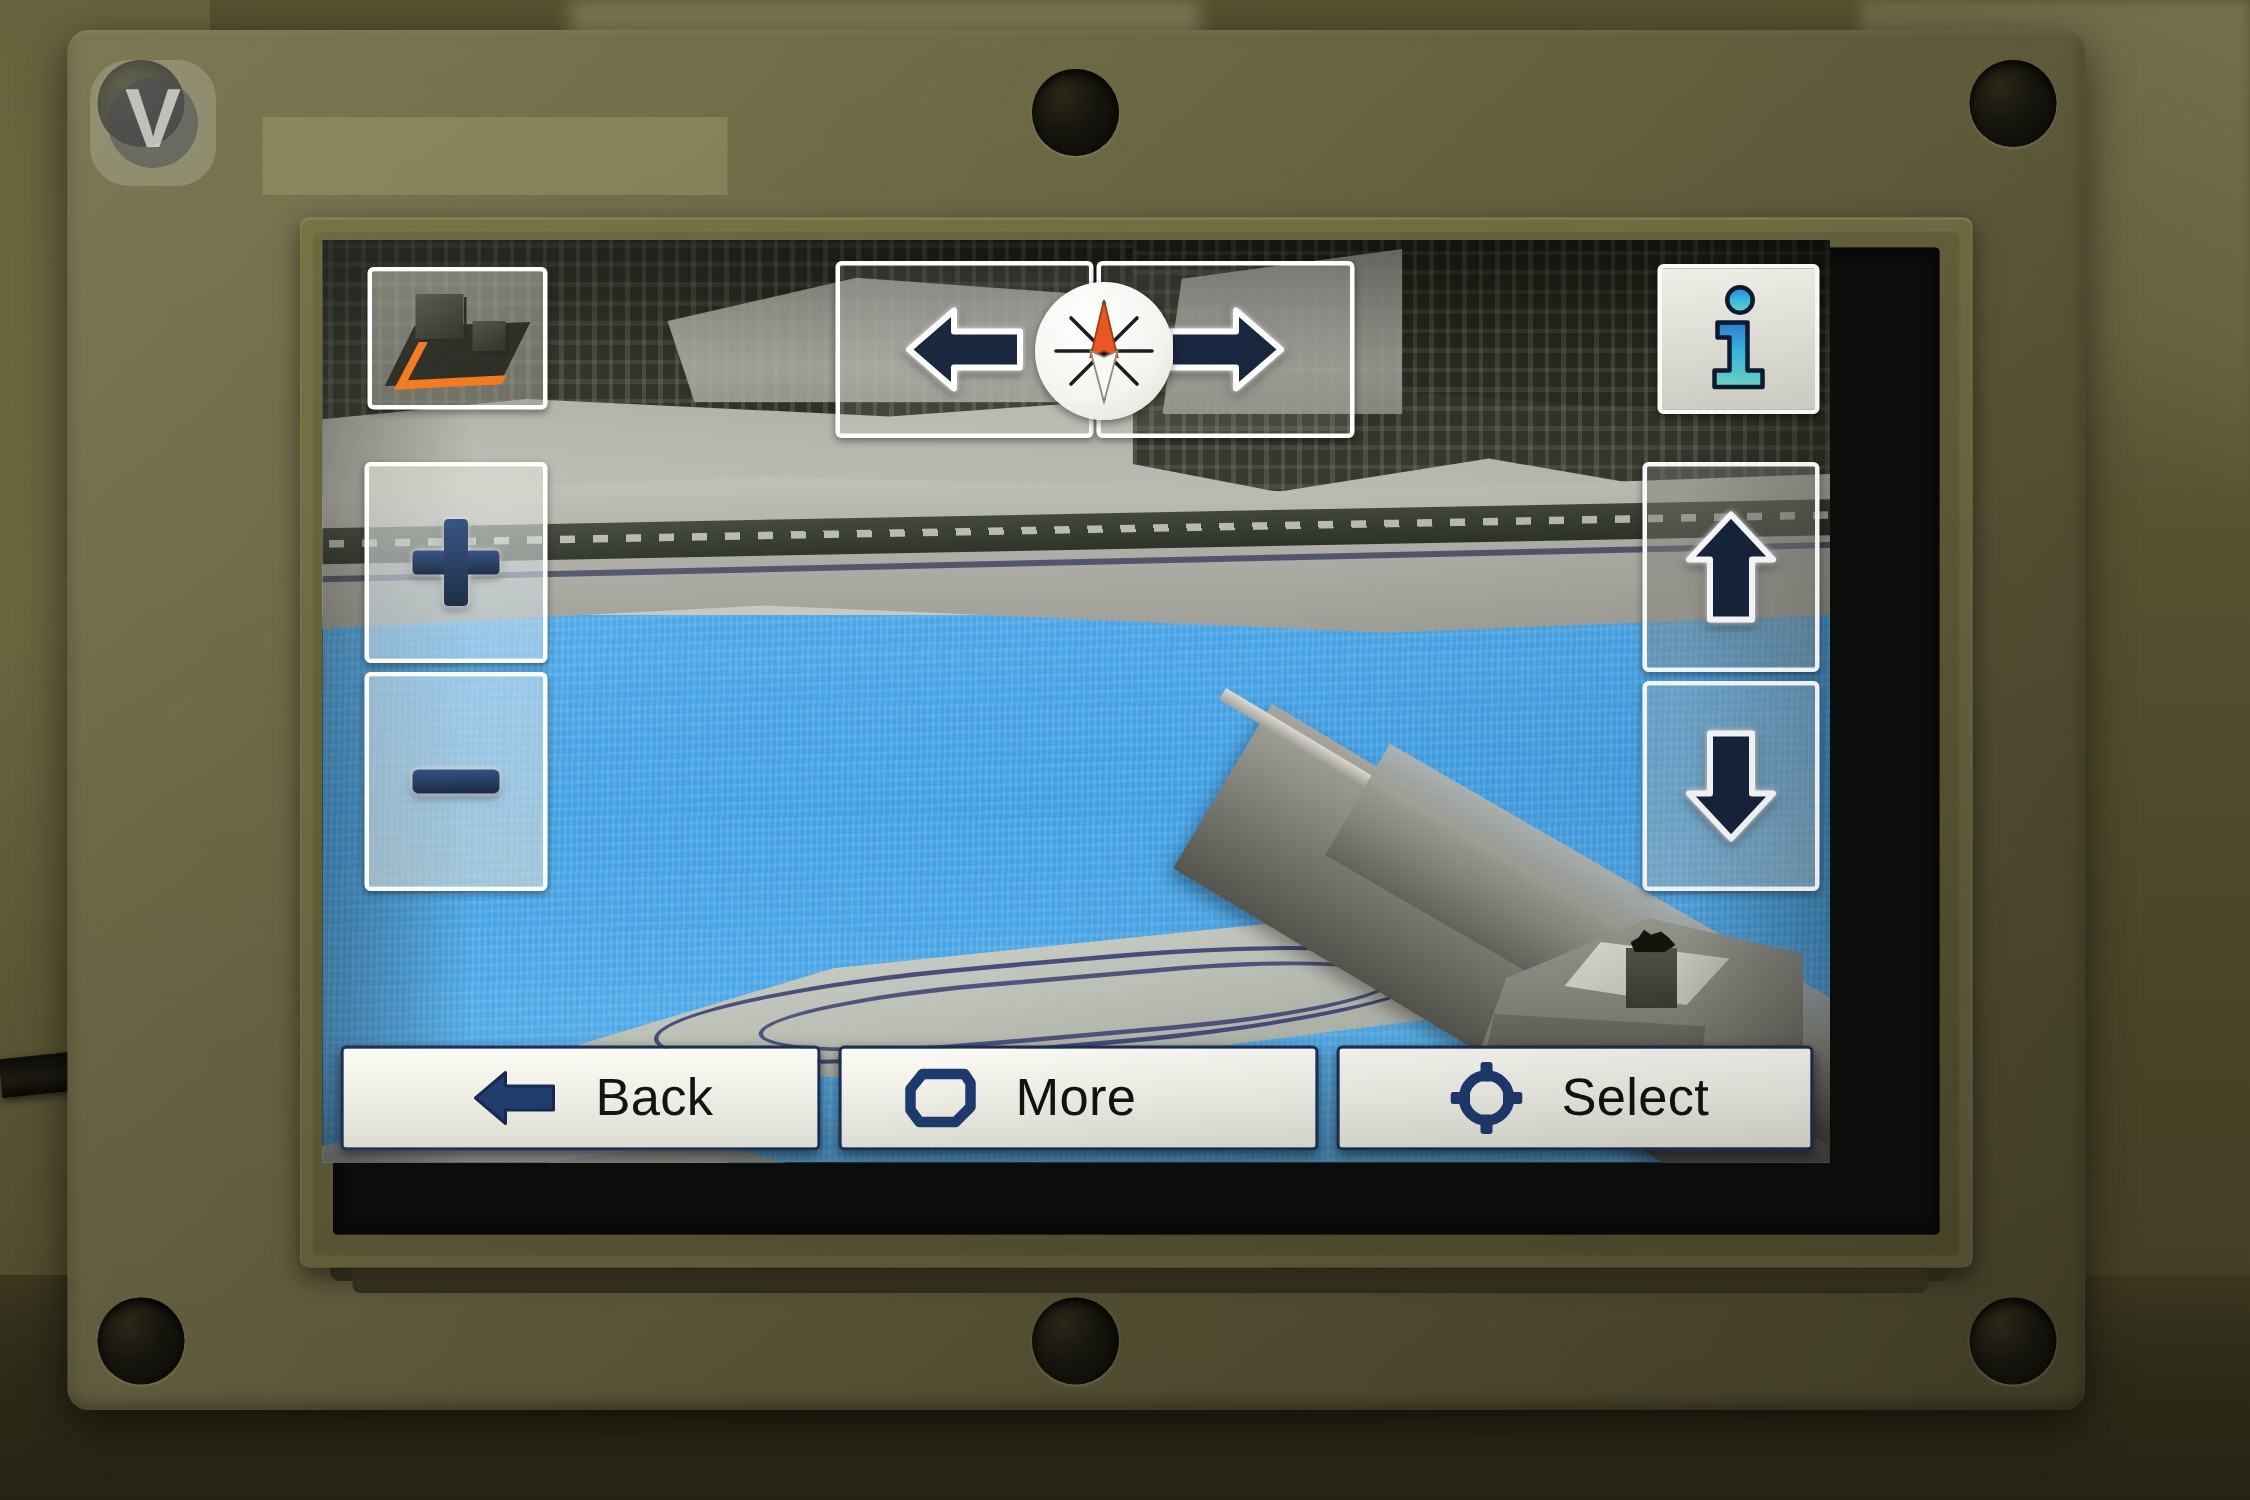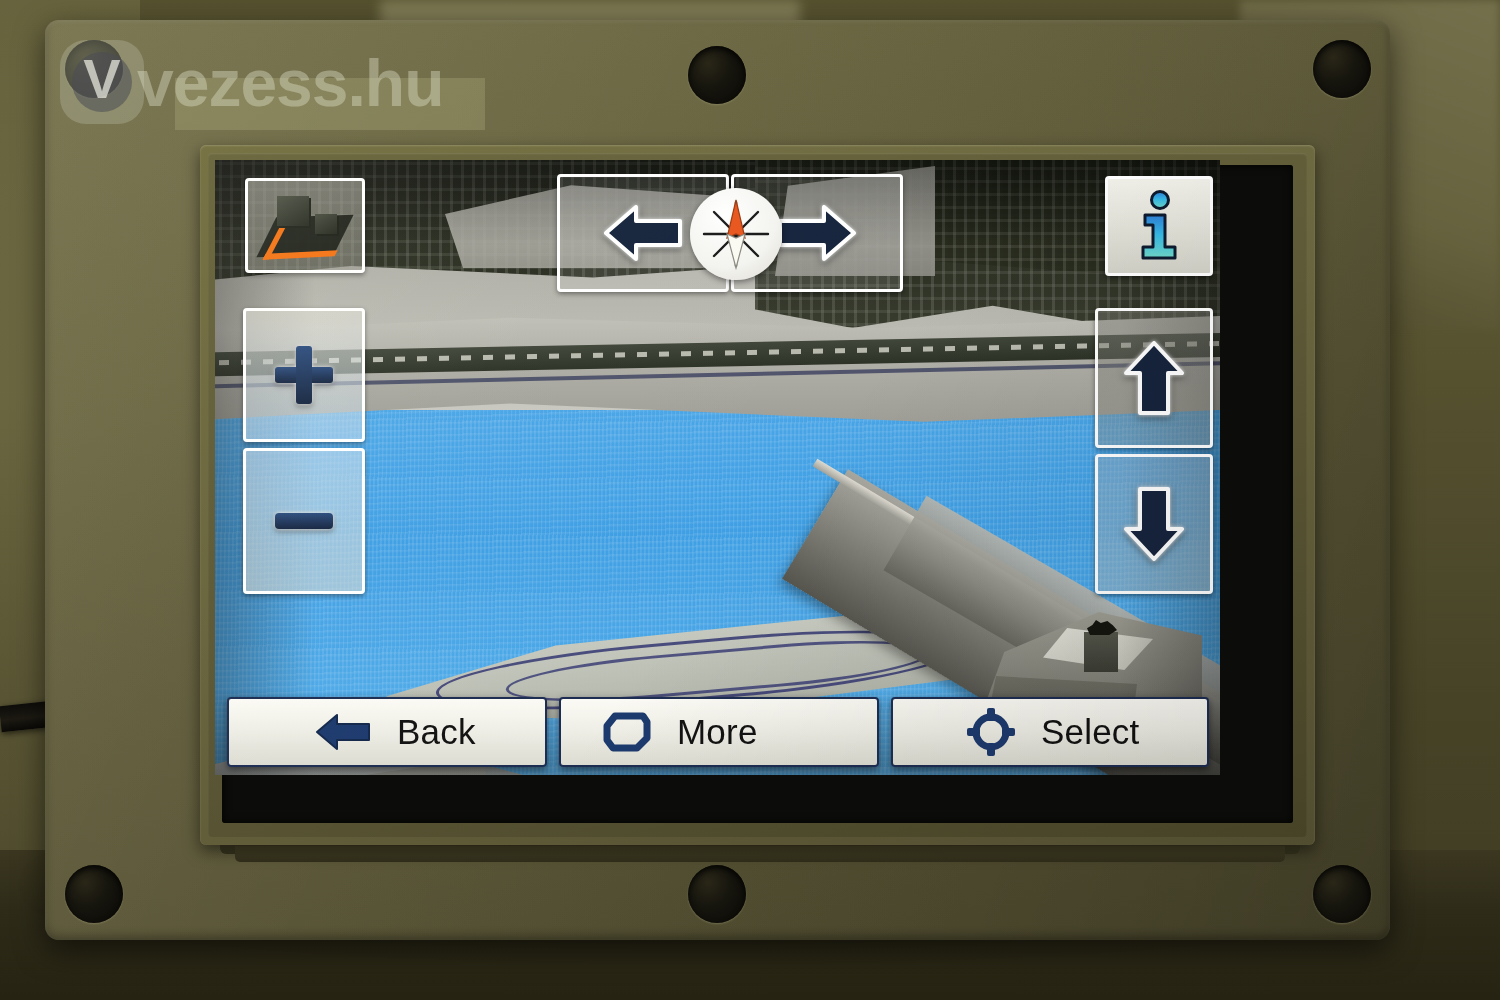--- a/index.html
+++ b/index.html
@@ -585,14 +585,13 @@
   <div class="screen-sheen"></div>
 </div>
 
 <div class="watermark">
   <div class="wm-bar"></div>
   <div class="wm-logo">
     <div class="wm-logo-inner">
       <span class="wm-v">V</span>
     </div>
   </div>
-  <div class="wm-text">vezess.hu</div>
 </div>
 
 </body></html>

